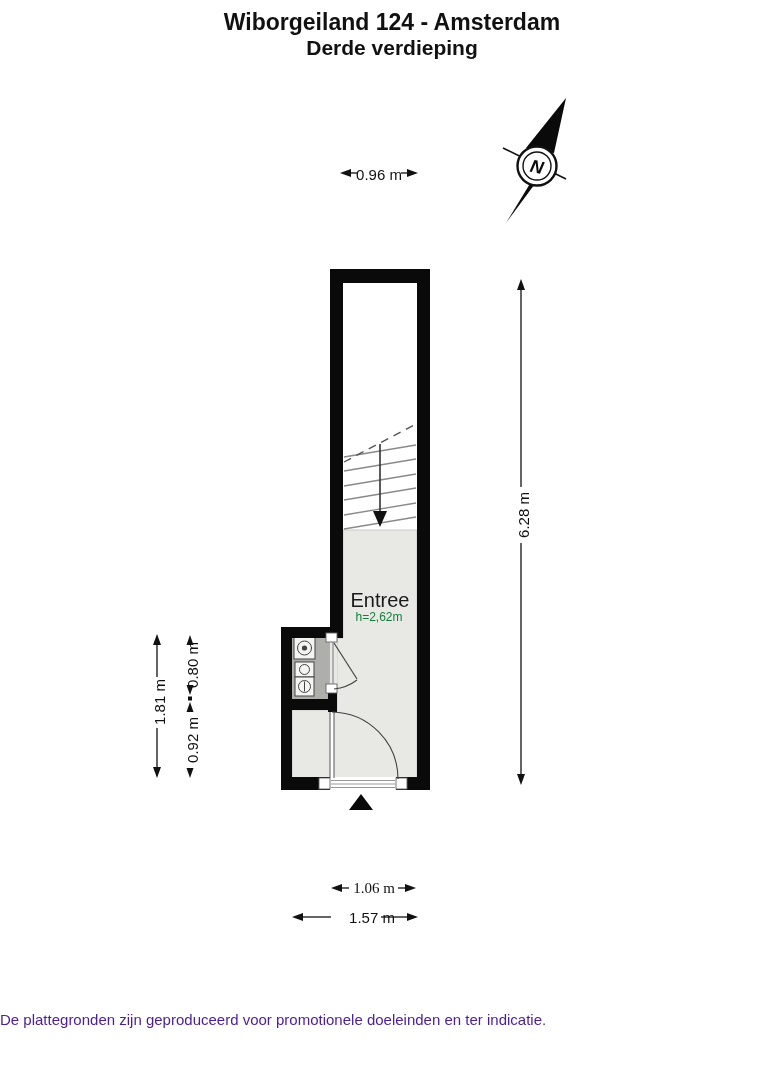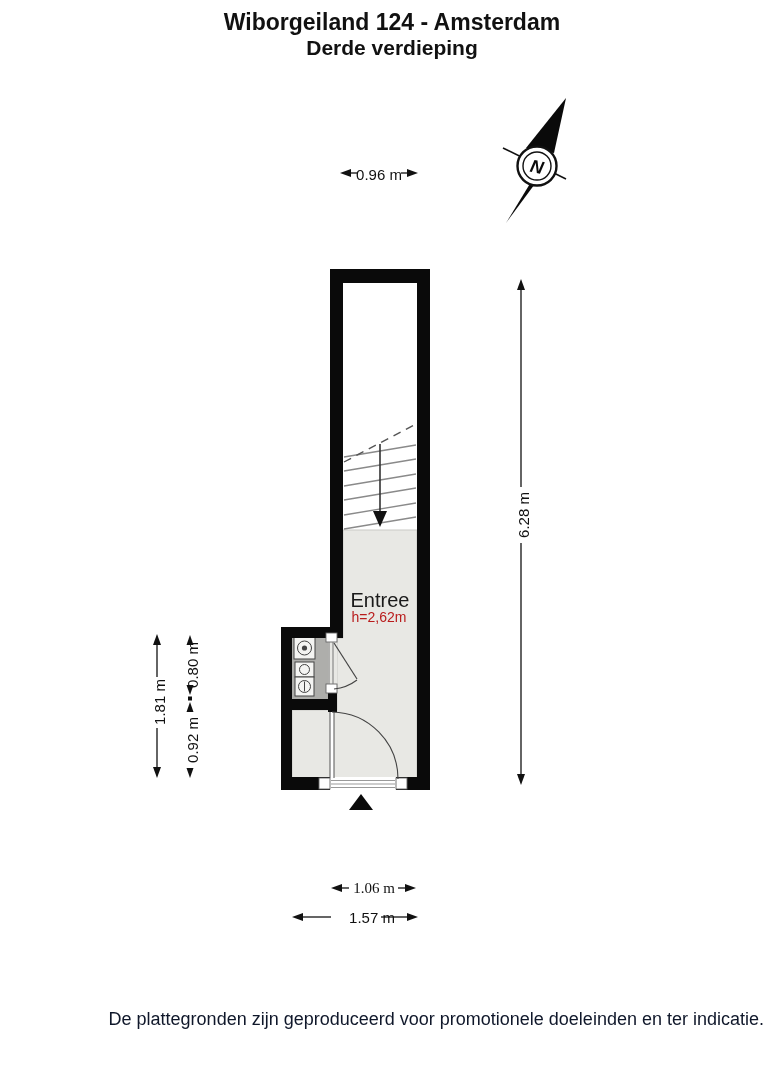--- a/index.html
+++ b/index.html
@@ -8,22 +8,22 @@
     font-family:"Liberation Sans","DejaVu Sans",sans-serif;color:#111;
   }
   .abs{position:absolute;}
   .center-text{transform:translate(-50%,-50%);white-space:nowrap;}
   .rot{transform:translate(-50%,-50%) rotate(-90deg);white-space:nowrap;}
   .title-block{top:10px;left:10px;width:764px;text-align:center;line-height:1.12;}
   .title-l1{font-size:23px;font-weight:bold;}
   .title-l2{font-size:21px;font-weight:bold;}
   .dim{font-size:15px;color:#111;}
   .room-label{font-size:20px;color:#1a1a1a;}
-  .room-height{font-size:14px;color:#b91c1c;}
-  .footer-block{top:1010px;left:0;width:764px;text-align:right;font-size:18px;line-height:19px;color:#0f172a;}
+  .room-height{font-size:12px;color:#15803d;}
+  .footer-block{top:1010px;left:0;width:764px;text-align:left;font-size:15px;line-height:19px;color:#4c1d95;}
   svg{position:absolute;top:0;left:0;}
 </style>
 </head>
 <body>
 
 <div class="page">
 
   <div class="abs title-block">
     <div class="title-l1">Wiborgeiland 124 - Amsterdam</div>
     <div class="title-l2">Derde verdieping</div>

